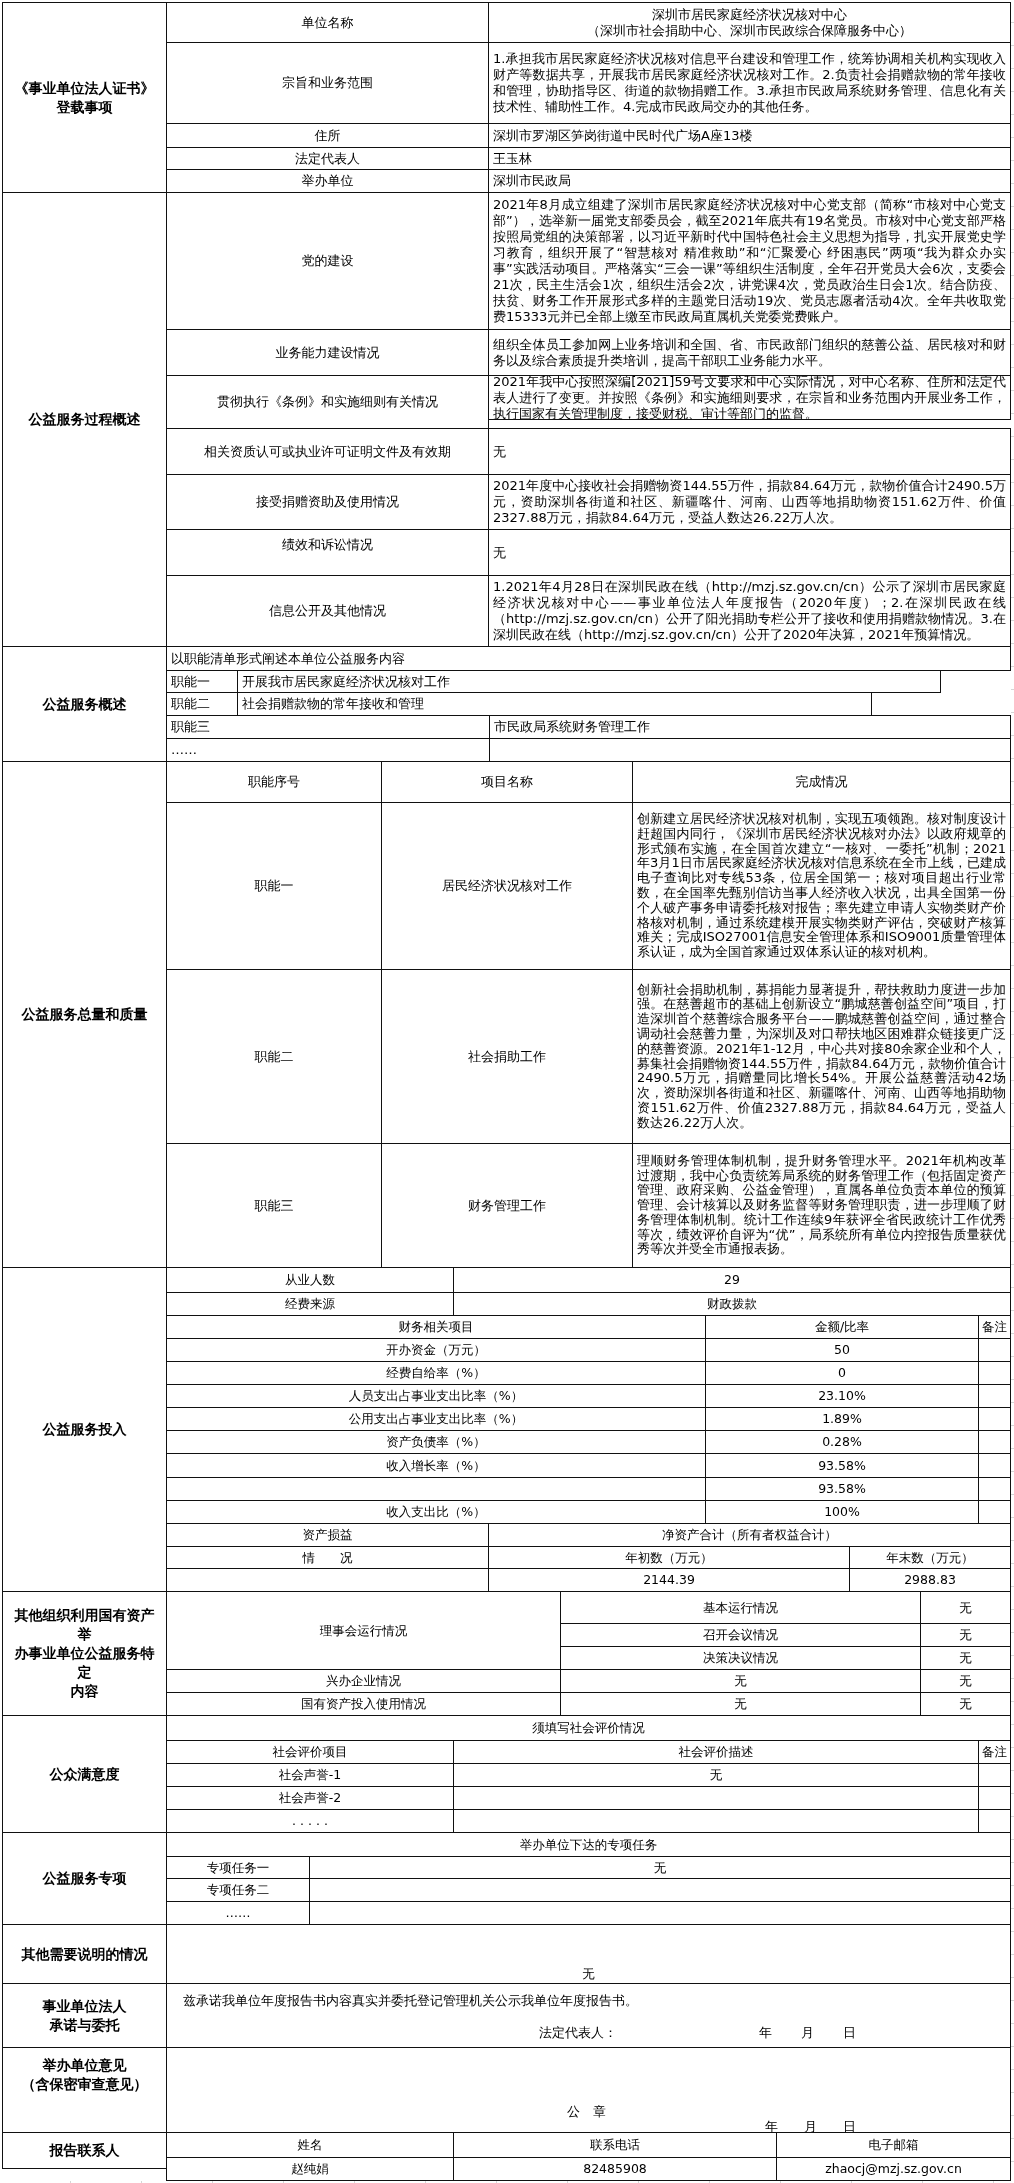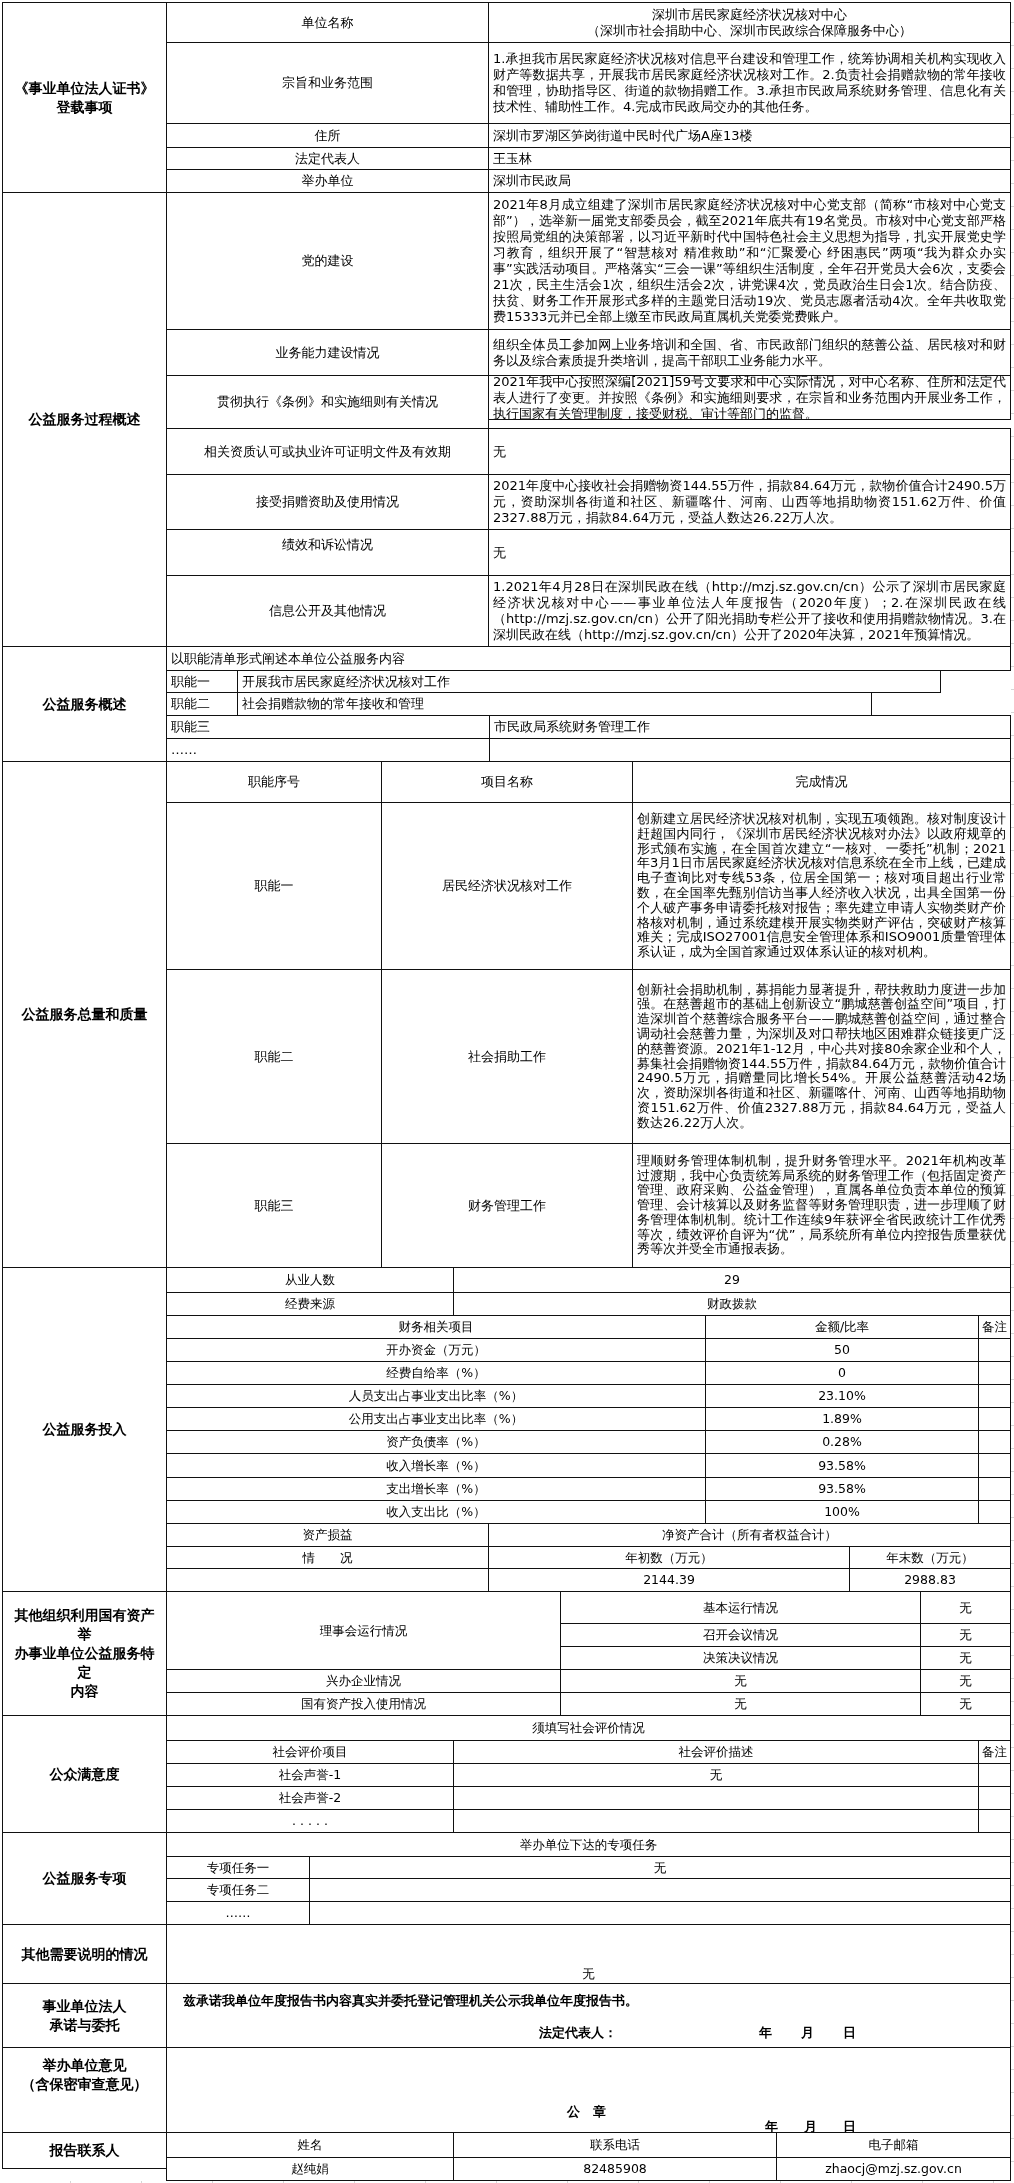--- a/index.html
+++ b/index.html
@@ -26,21 +26,21 @@
     overflow: hidden;
     white-space: pre-line;
     background: #fff;
   }
   .c.lft { justify-content: flex-start; text-align: left; }
   .c.par { justify-content: flex-start; }
   .c.par > span { display: block; width: 100%; text-align: justify; }
   .c.tight > span { line-height: 14.8px; }
   .c.sec { font-weight: bold; font-size: 14px; line-height: 19px; }
   .c.small { font-size: 12.5px; }
-  .abs { position: absolute; font-size: 13px; line-height: 16px; white-space: nowrap; font-weight: bold; }
+  .abs { position: absolute; font-size: 13px; line-height: 16px; white-space: nowrap; }
   .grid-edge {
     position: absolute; left: 1011px; top: 0; width: 3px; height: 2183px;
     background: repeating-linear-gradient(to bottom, #ffffff 0, #ffffff 22px, #d6d6d6 22px, #d6d6d6 23px);
   }
   .grid-bottom {
     position: absolute; left: 0; top: 2181px; width: 1014px; height: 2px;
     background: repeating-linear-gradient(to right, #ffffff 0, #ffffff 70px, #d6d6d6 70px, #d6d6d6 71px);
   }
 </style>
 </head>
@@ -153,21 +153,20 @@
   <div class="c small" style="left:978px;top:1407px;width:33px;height:24px"><span></span></div>
 
   <div class="c small" style="left:166px;top:1430px;width:540px;height:24px"><span>资产负债率（%）</span></div>
   <div class="c small" style="left:705px;top:1430px;width:274px;height:24px"><span>0.28%</span></div>
   <div class="c small" style="left:978px;top:1430px;width:33px;height:24px"><span></span></div>
 
   <div class="c small" style="left:166px;top:1453px;width:540px;height:25px"><span>收入增长率（%）</span></div>
   <div class="c small" style="left:705px;top:1453px;width:274px;height:25px"><span>93.58%</span></div>
   <div class="c small" style="left:978px;top:1453px;width:33px;height:25px"><span></span></div>
 
-  <div class="c small" style="left:166px;top:1477px;width:540px;height:24px"><span>支出增长率（%）</span></div>
   <div class="c small" style="left:705px;top:1477px;width:274px;height:24px"><span>93.58%</span></div>
   <div class="c small" style="left:978px;top:1477px;width:33px;height:24px"><span></span></div>
 
   <div class="c small" style="left:166px;top:1500px;width:540px;height:24px"><span>收入支出比（%）</span></div>
   <div class="c small" style="left:705px;top:1500px;width:274px;height:24px"><span>100%</span></div>
   <div class="c small" style="left:978px;top:1500px;width:33px;height:24px"><span></span></div>
 
   <div class="c small" style="left:166px;top:1523px;width:323px;height:24px"><span>资产损益</span></div>
   <div class="c small" style="left:488px;top:1523px;width:523px;height:24px"><span>净资产合计（所有者权益合计）</span></div>
 

